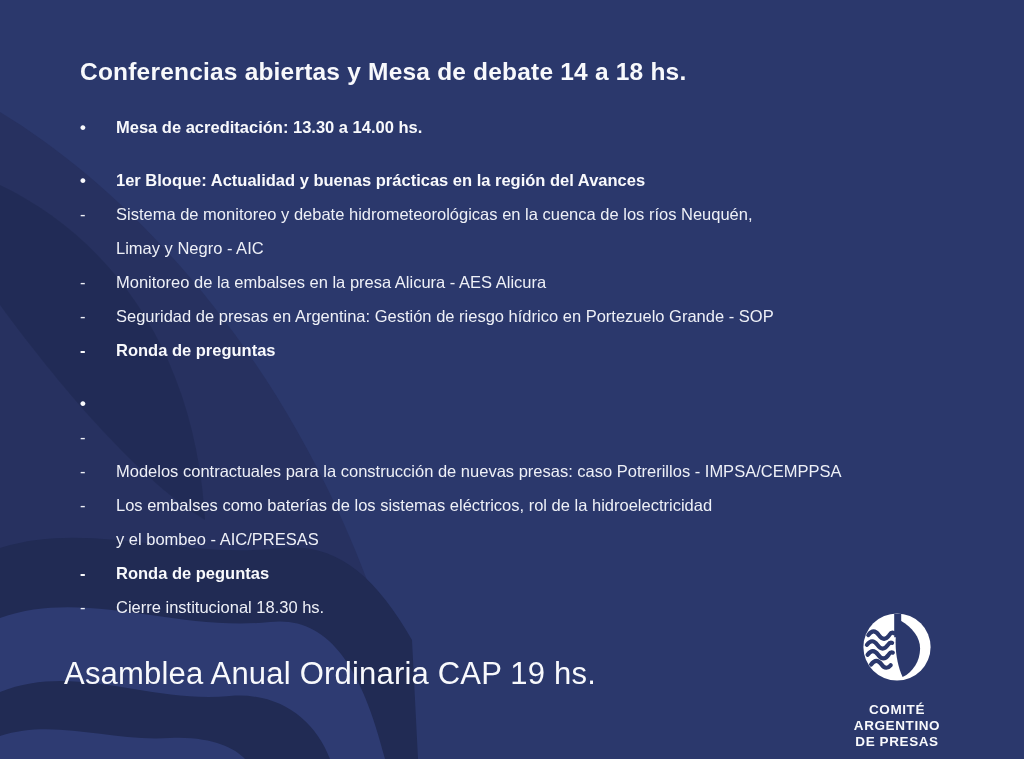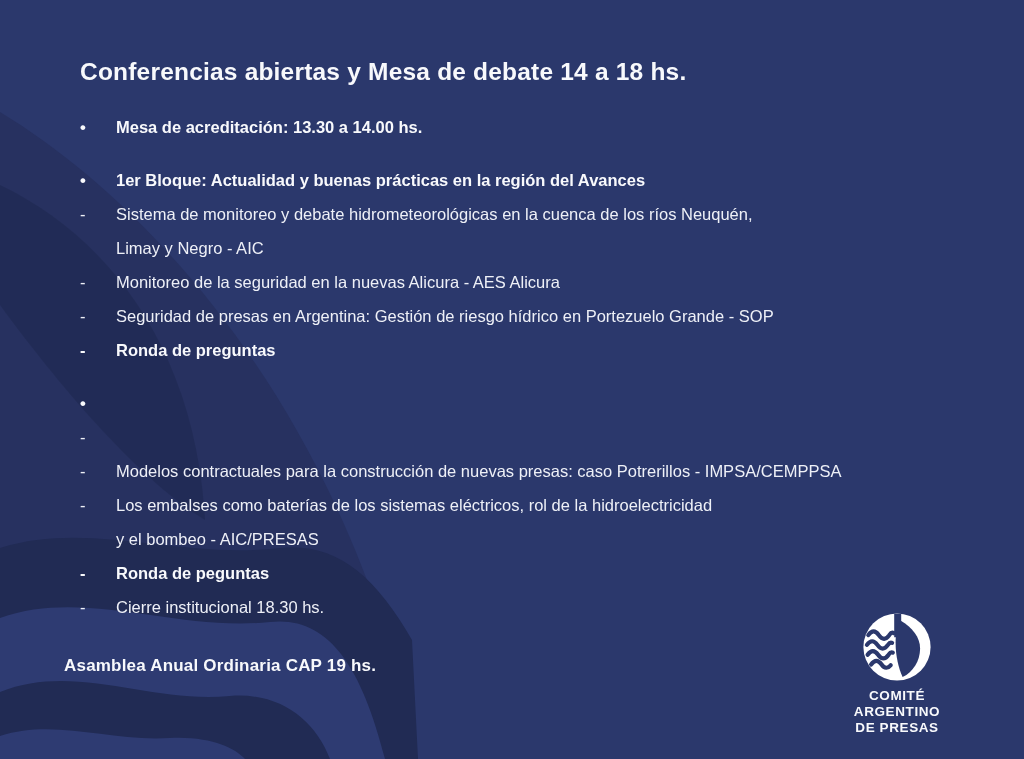--- a/index.html
+++ b/index.html
@@ -40,30 +40,30 @@
     color:#eef0f7;
   }
   .row .marker{
     width:36px;flex:0 0 36px;
     line-height:34px;
   }
   .row.bold{font-weight:700;color:var(--text);}
   .row.gap{margin-top:19px;}
   .footer-heading{
     position:absolute;left:64px;top:656px;
-    font-size:17px;font-weight:700;letter-spacing:.2px;
+    font-size:31px;font-weight:400;letter-spacing:.2px;
     color:var(--text);
   }
   .logo{
     position:absolute;left:841px;top:612px;width:112px;
     text-align:center;
   }
   .logo-icon{display:block;margin:0 auto;width:70px;height:70px;}
   .logo-text{
-    margin-top:6px;
+    margin-top:20px;
     font-size:13.5px;font-weight:700;letter-spacing:.6px;
     line-height:16px;color:var(--text);
   }
 </style>
 </head>
 <body>
 
 <svg class="bg-decor" viewBox="0 0 1024 759" preserveAspectRatio="none" aria-hidden="true">
   <rect x="0" y="0" width="1024" height="759" fill="var(--background)"></rect>
 
@@ -92,21 +92,21 @@
     <div class="row">
       <span class="marker">-</span>
       <span class="text">Sistema de monitoreo y debate hidrometeorológicas en la cuenca de los ríos Neuquén,</span>
     </div>
     <div class="row">
       <span class="marker"></span>
       <span class="text">Limay y Negro - AIC</span>
     </div>
     <div class="row">
       <span class="marker">-</span>
-      <span class="text">Monitoreo de la seguridad en la nuevas Alicura - AES Alicura</span>
+      <span class="text">Monitoreo de la embalses en la presa Alicura - AES Alicura</span>
     </div>
     <div class="row">
       <span class="marker">-</span>
       <span class="text">Seguridad de presas en Argentina: Gestión de riesgo hídrico en Portezuelo Grande - SOP</span>
     </div>
     <div class="row bold">
       <span class="marker">-</span>
       <span class="text">Ronda de preguntas</span>
     </div>
     <div class="row bold gap">

